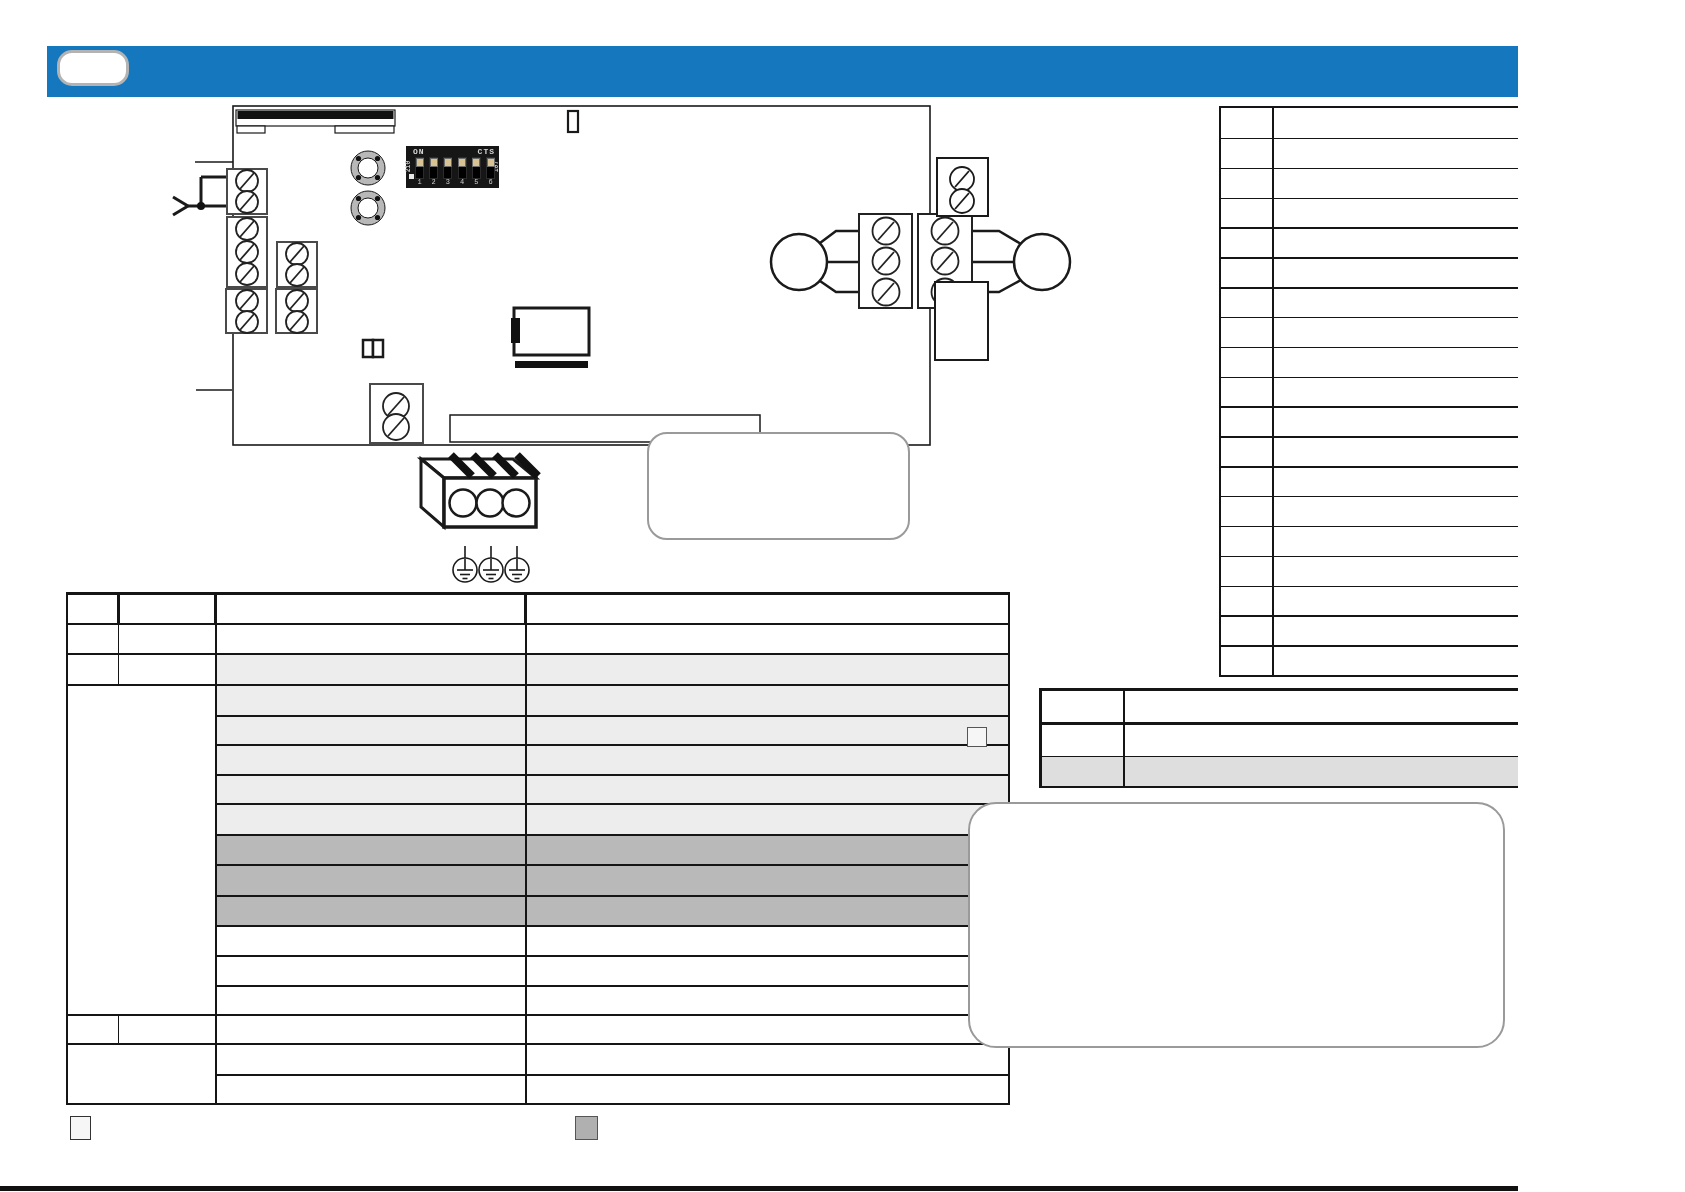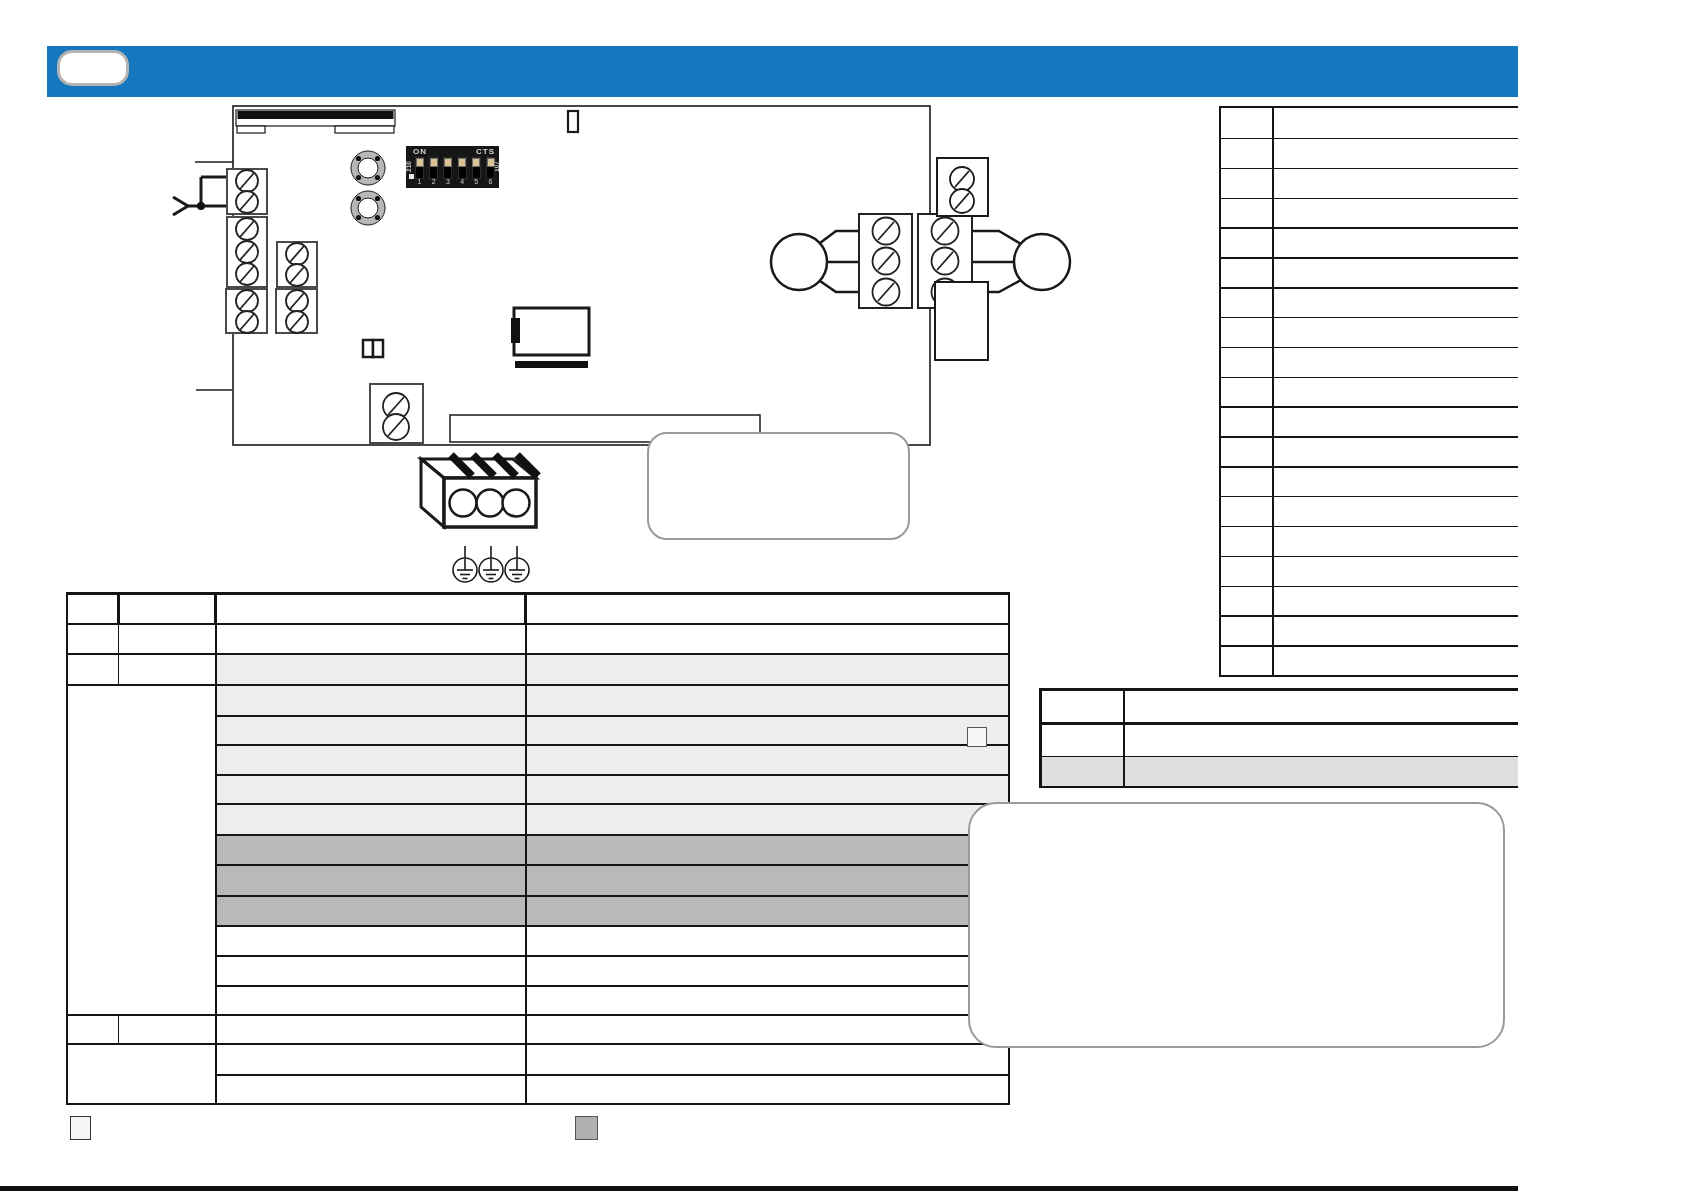--- a/index.html
+++ b/index.html
@@ -8,21 +8,21 @@
     --dark-row:#B9B9B9;
     --gray-row:#DEDEDE;
     --legend-light:#F6F6F6;
     --legend-dark:#B0B0B0;
     --footer-bar:#111111;
     --line:#151515;
     --actuator:#D8C493;
   }
   html,body{margin:0;padding:0;background:#fff;}
   body{font-family:"Liberation Sans",sans-serif;}
-  #page{position:relative;width:1518px;height:1192px;background:#fff;overflow:hidden;}
+  #page{position:relative;width:1518px;height:1192px;background:#fff;overflow:hidden;font-family:Liberation Mono, monospace;}
 
   
   #topbar{position:absolute;left:47px;top:46px;width:1593px;height:51px;background:var(--blue);}
   #badge{position:absolute;left:10px;top:4px;width:72px;height:36px;background:#fff;border:3px solid #b3b3b3;border-radius:15px;box-sizing:border-box;}
 
   
   .tbl{position:absolute;box-sizing:border-box;background:#fff;}
   .hl{position:absolute;background:var(--line);height:1.5px;}
   .vl{position:absolute;background:var(--line);width:1.5px;}
   .shade{position:absolute;}

